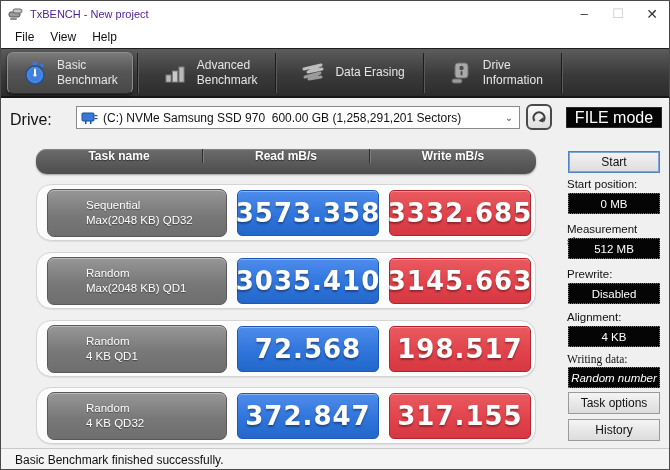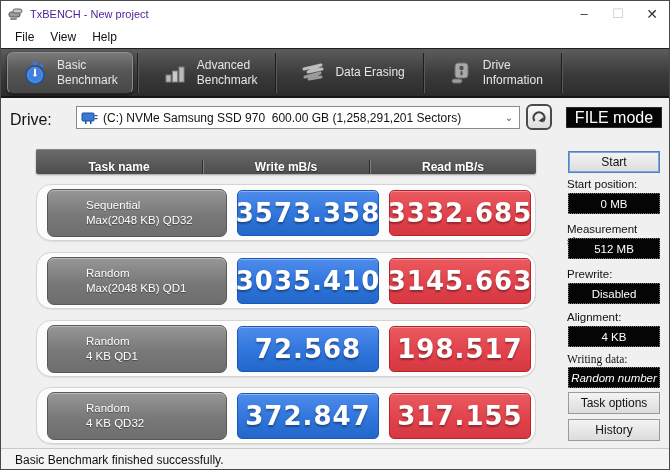--- a/index.html
+++ b/index.html
@@ -43,22 +43,22 @@
     border:1px solid #8a8a8a; display:flex; align-items:center; padding:0 2px 0 4px; }
   .combo-drive-icon { width:18px; height:14px; margin-right:4px; flex:0 0 auto; }
   .combo-text { font-size:12px; color:#111; white-space:pre; overflow:hidden; flex:1; }
   .combo-arrow { width:16px; height:100%; display:flex; align-items:center; justify-content:center;
     color:#555; font-size:10px; }
   .refresh-btn { position:absolute; left:525px; top:6px; width:26px; height:26px;
     background:linear-gradient(#fafafa,#dedede); border:2px solid #4a4a4a; border-radius:6px;
     display:flex; align-items:center; justify-content:center; }
   
   .bench-table { position:absolute; left:35px; top:51px; width:500px; height:296px; }
-  .tbl-header { position:absolute; left:0; top:0; width:500px; height:25px; border-radius:2px;
-    background:linear-gradient(#6b6b6b,#4d4d4d); display:flex; align-items:flex-end;
+  .tbl-header { position:absolute; left:0; top:0; width:500px; height:25px; border-radius:11px;
+    background:linear-gradient(#6b6b6b,#4d4d4d); display:flex; align-items:flex-start;
     box-shadow:inset 0 1px 0 #868686, 0 1px 2px rgba(0,0,0,.35); }
   .th { flex:1; text-align:center; color:#fff; font-size:12px; font-weight:bold;
     text-shadow:0 1px 1px rgba(0,0,0,.5); }
   .th + .th { border-left:1px solid #2e2e2e; box-shadow:inset 1px 0 0 #7e7e7e; }
   .bench-row { position:absolute; left:0; width:500px; height:57px; background:#fcfcfc;
     border:1px solid #d4d4d4; border-radius:15px; box-shadow:0 1px 1px rgba(0,0,0,.08); }
   .task-btn { position:absolute; left:10px; top:4px; width:180px; height:48px;
     background:linear-gradient(#979797,#787878 55%,#6e6e6e);
     border:1px solid #585858; border-radius:7px; color:#fff; font-size:11.5px; line-height:1.3;
     display:flex; flex-direction:column; justify-content:center; padding-left:38px;
@@ -186,22 +186,22 @@
     <div class="refresh-btn">
       <svg width="16" height="16" viewBox="0 0 16 16">
         <path d="M3.5 12 A 5.5 5.5 0 1 1 12.5 12" fill="none" stroke="#3f3f3f" stroke-width="2.2"></path>
         <path d="M12.5 8 L12.5 13.5 L7.5 12" fill="#3f3f3f"></path>
       </svg>
     </div>
 
     <div class="bench-table">
       <div class="tbl-header">
         <div class="th">Task name</div>
+        <div class="th">Read mB/s</div>
         <div class="th">Write mB/s</div>
-        <div class="th">Read mB/s</div>
       </div>
 
       <div class="bench-row" style="top:35px;">
         <div class="task-btn">
           <span>Sequential</span>
             <span>Max(2048 KB) QD32</span>
         </div>
         <div class="val read">3573.358</div>
         <div class="val write">3332.685</div>
       </div>

